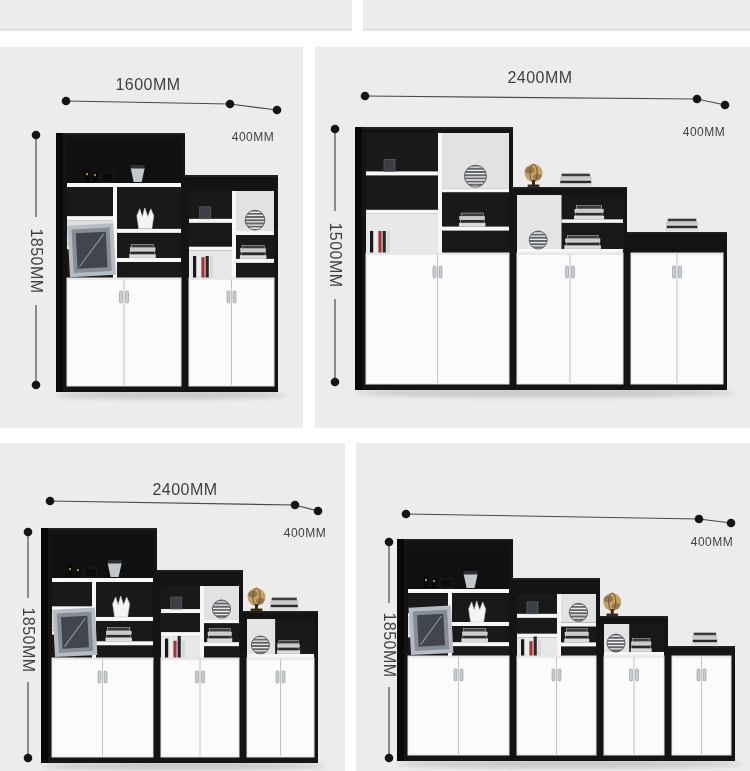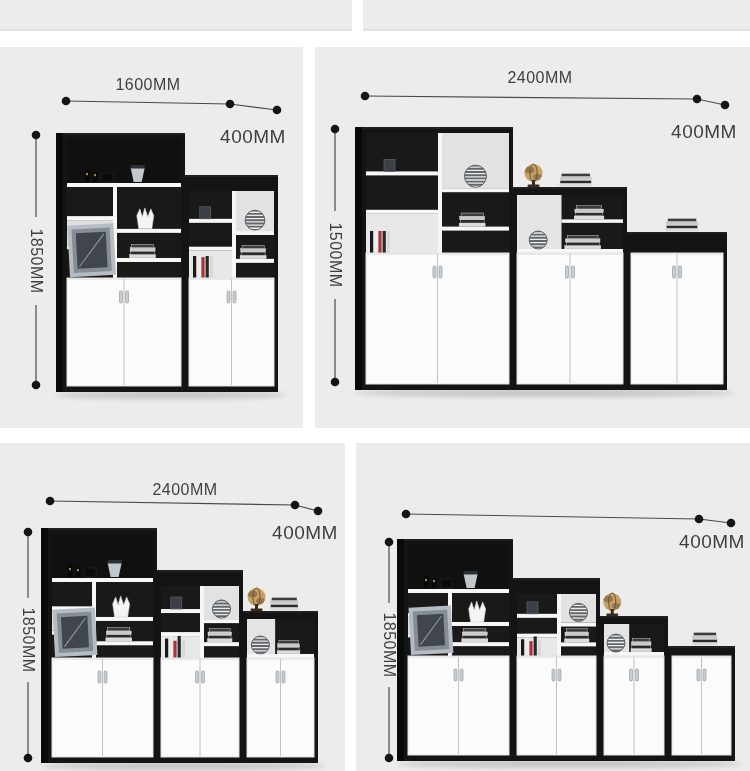--- a/index.html
+++ b/index.html
@@ -9,21 +9,21 @@
   .strip.left{left:0;width:352px;}
   .strip.right{left:363px;width:387px;}
   .panel{position:absolute;background:#ececec;}
   .p1{left:0;top:47px;width:303px;height:381px;}
   .p2{left:315px;top:47px;width:435px;height:381px;}
   .p3{left:0;top:443px;width:345px;height:328px;}
   .p4{left:356px;top:443px;width:394px;height:328px;}
   .panel svg{position:absolute;left:0;top:0;}
   .dim-label{position:absolute;width:120px;text-align:center;color:#3f3f3f;
     font-size:16px;letter-spacing:0.5px;white-space:nowrap;line-height:20px;}
-  .dim-label.d{font-size:19px;}
+  .dim-label.d{font-size:12px;}
   .dim-label.h{transform:rotate(90deg);}
   
   .p1 .w{left:88px;top:28px;}   .p1 .d{left:193px;top:80px;}  .p1 .h{left:-24px;top:204px;}
   .p2 .w{left:165px;top:21px;}  .p2 .d{left:329px;top:75px;}  .p2 .h{left:-40px;top:198px;}
   .p3 .w{left:125px;top:37px;}  .p3 .d{left:245px;top:80px;}  .p3 .h{left:-32px;top:187px;}
   .p4 .w{left:148px;top:46px;}  .p4 .d{left:296px;top:89px;}  .p4 .h{left:-27px;top:192px;}
 </style>
 </head>
 <body>
 

